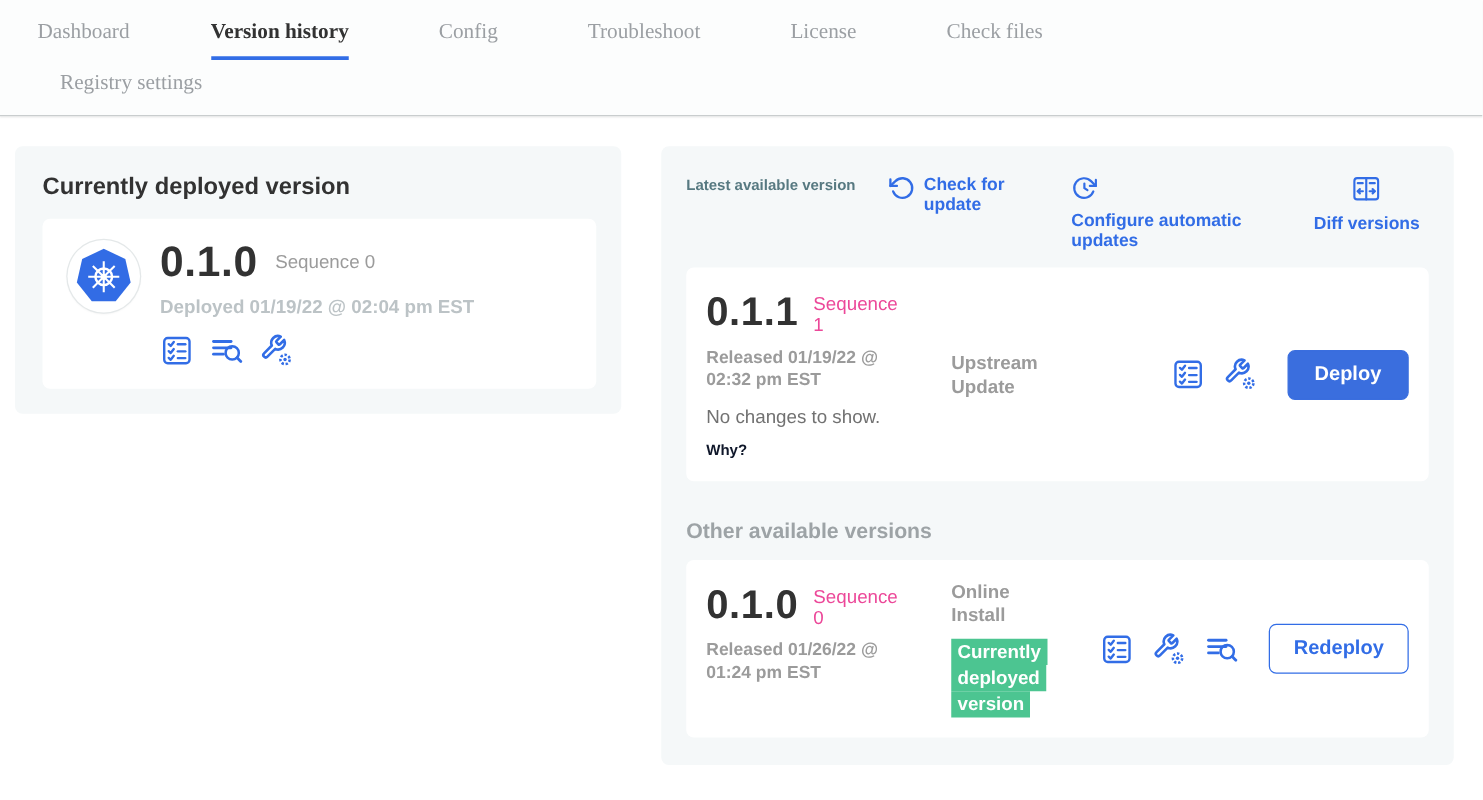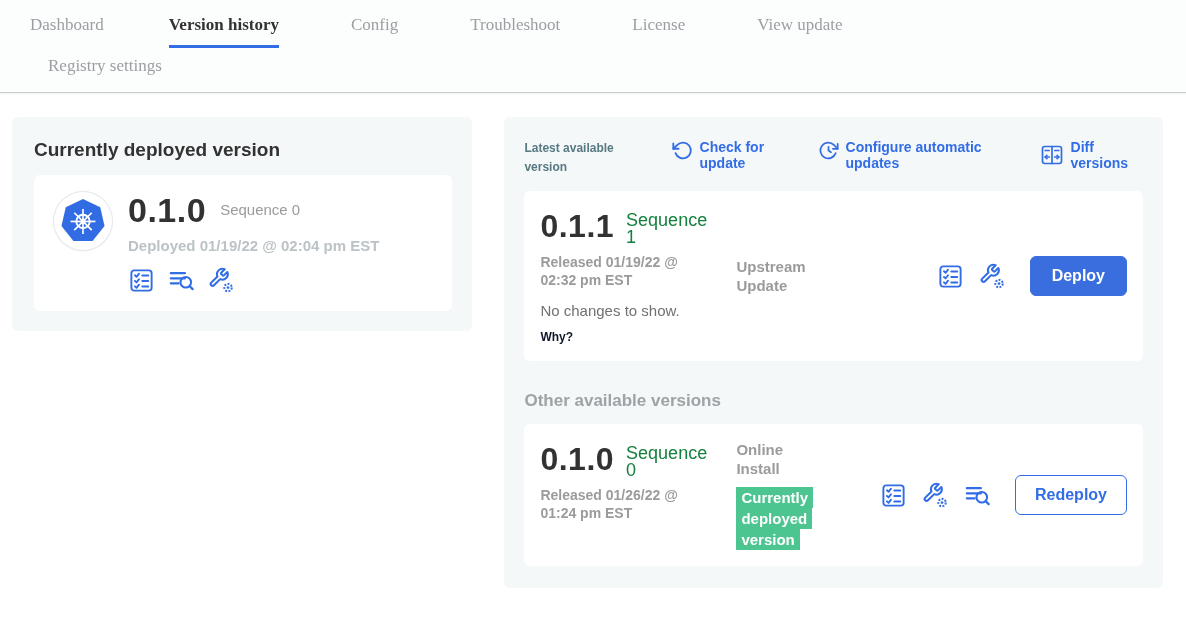--- a/index.html
+++ b/index.html
@@ -31,32 +31,32 @@
   .ver-big { font-size:34px; font-weight:700; color:#323232; line-height:36px; letter-spacing:.5px; }
   .seq { font-size:15px; color:#9b9b9b; line-height:18px; margin-left:14px; padding-top:9px; }
   .deployed-at { font-size:15px; font-weight:600; color:#bcc3c6; margin-top:9px; }
   .icon-row { display:flex; gap:13px; margin-top:13px; align-items:center; }
   .ic { width:27px; height:27px; color:#326de6; cursor:pointer; display:block; }
 
   
   .avail-header { display:flex; align-items:flex-start; }
   .avail-title { width:140px; font-size:12px; font-weight:700; color:#577981; line-height:19px; margin-right:22px; }
   .hdr-link { display:flex; align-items:flex-start; gap:7px; color:#326de6; cursor:pointer; }
-  .hdr-link + .hdr-link { margin-left:34px; }
+  .hdr-link + .hdr-link { margin-left:34px;flex-direction:column; }
   .hdr-link .lic { width:21px; height:21px; flex:none; margin-top:1px; }
   .hdr-link .lbl { font-size:14px; font-weight:700; line-height:16px; }
   .w84 { width:84px; } .w160 { width:160px; }
   .diff-link { margin-left:auto; align-items:center; }
   .diff-link .lic { width:24px; height:24px; margin-top:0; }
 
   
   .version-card { margin-top:14px; padding:16px 16px 16px 16px; display:flex; align-items:center; }
   .vc-left { align-self:flex-start; width:196px; padding-top:2px; }
   .vc-ver { font-size:32px; font-weight:700; color:#323232; line-height:34px; letter-spacing:.5px; }
-  .vc-seq { width:70px; font-size:18px; color:#15803d; line-height:17px; margin-left:12px; padding-top:3px; }
+  .vc-seq { width:70px; font-size:15px; color:#ec4899; line-height:17px; margin-left:12px; padding-top:3px; }
   .released { width:170px; font-size:14px; font-weight:700; color:#9b9b9b; line-height:18px; margin-top:7px; }
   .note { font-size:15px; color:#717171; margin-top:13px; }
   .why { font-size:12px; font-weight:700; color:#0f172a; margin-top:11px; cursor:pointer; display:inline-block; }
   .vc-mid { width:118px; }
   .source { font-size:15px; font-weight:700; color:#9b9b9b; line-height:19px; width:80px; }
   .badge-wrap { width:86px; margin-top:9px; }
   .badge { display:inline; background:#4cc591; color:#fff; font-size:15px; font-weight:700; line-height:21px;
     padding:2px 5px; -webkit-box-decoration-break:clone; box-decoration-break:clone; }
   .vc-actions { margin-left:auto; display:flex; align-items:center; gap:15px; }
   .btn { border-radius:6px; font-size:16px; font-weight:700; cursor:pointer; font-family:inherit; }
@@ -133,21 +133,21 @@
   </defs>
 </svg>
 
 <header class="nav">
   <div class="nav-row1">
     <div class="tab">Dashboard</div>
     <div class="tab active">Version history</div>
     <div class="tab">Config</div>
     <div class="tab">Troubleshoot</div>
     <div class="tab">License</div>
-    <div class="tab">View update</div>
+    <div class="tab">Check files</div>
   </div>
   <div class="nav-row2">
     <span class="tab">Registry settings</span>
   </div>
 </header>
 
 <main class="content">
 
   <section class="panel left-panel">
     <h2 class="panel-title">Currently deployed version</h2>

